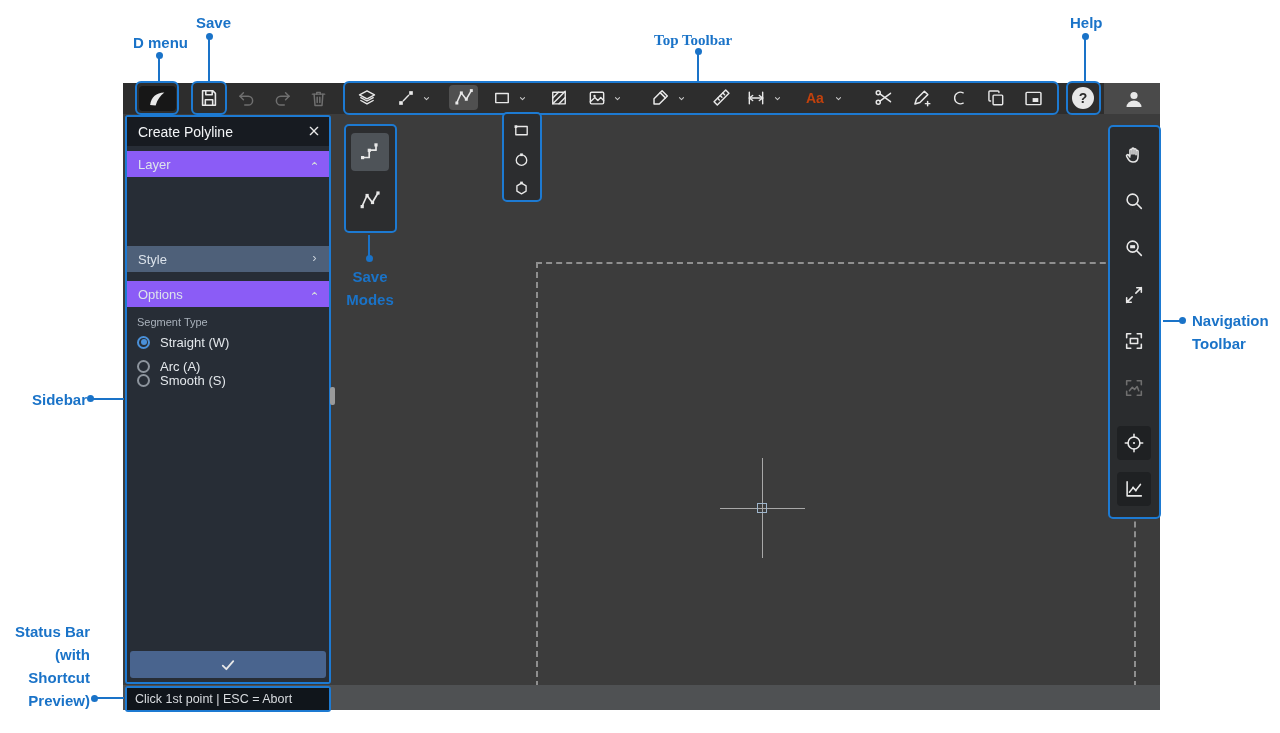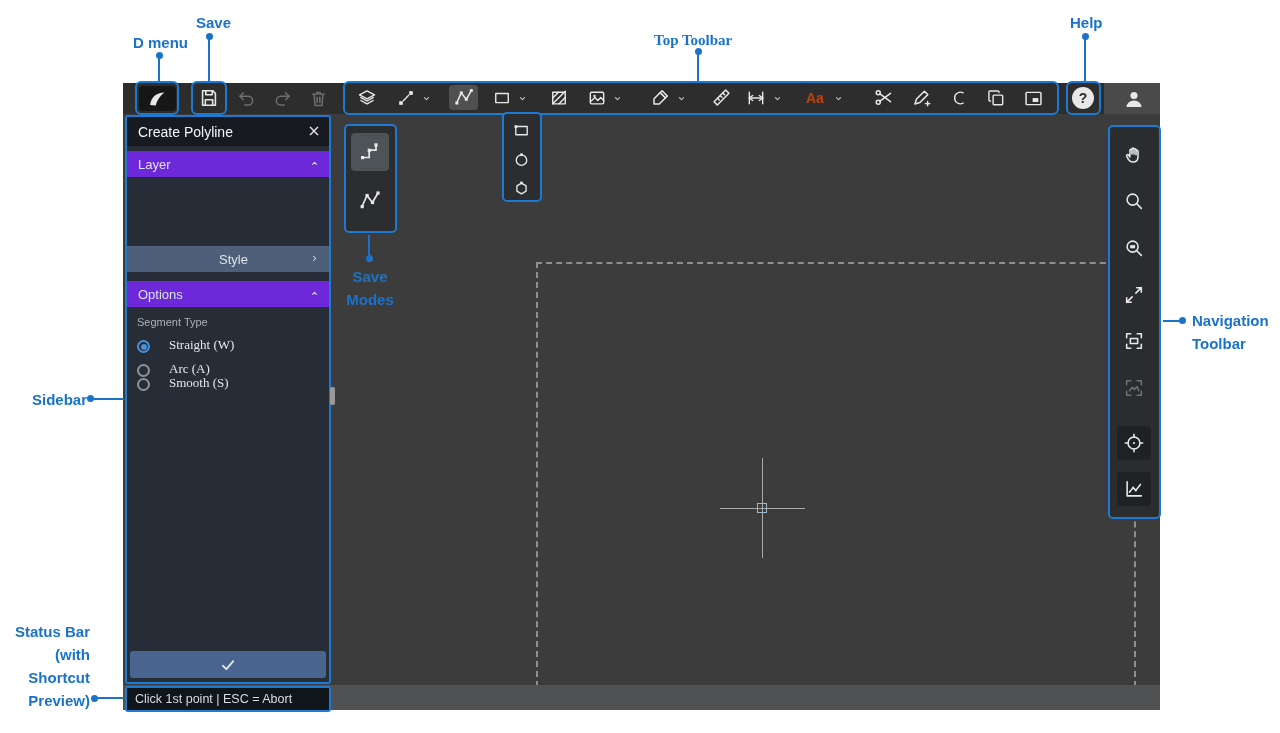--- a/index.html
+++ b/index.html
@@ -26,29 +26,29 @@
   #helpbtn{position:absolute;left:1072px;top:87px;width:22px;height:22px;background:#e8e8e8;border-radius:50%;color:#2b2b2b;font-size:14px;font-weight:700;text-align:center;line-height:22px;}
   
   #dashrect{position:absolute;left:413px;top:148px;width:600px;height:425px;border:2px dashed #8f8f8f;box-sizing:border-box;}
   .xline{position:absolute;background:#a8a8a8;}
   #xsquare{position:absolute;left:634px;top:389px;width:10px;height:10px;border:1px solid #9fb6cc;box-sizing:border-box;}
   
   #sidebar{position:absolute;left:127px;top:117px;width:202px;height:565px;background:#272d36;}
   .sb-header{position:absolute;left:0;top:0;width:202px;height:29px;background:#171b21;display:flex;align-items:center;}
   .sb-title{padding-left:11px;font-size:14px;font-weight:400;color:#f3f5f7;}
   .sb-close{position:absolute;right:7px;top:6px;width:16px;height:16px;color:#e8e8e8;}
-  .sb-sec{position:absolute;left:0;width:202px;height:26px;background:#6d28d9;display:flex;align-items:center;}
+  .sb-sec{position:absolute;left:0;width:202px;height:26px;background:#8b5cf6;display:flex;align-items:center;}
   .sb-sec.style{background:#4e6079;}
   .sb-sec-label{padding-left:11px;font-size:13px;color:#dce3eb;}
   .sb-sec .chev{right:9px;top:7px;color:#cfd6de;}
   .sb-select{position:absolute;left:9px;top:72px;width:173px;height:28px;background:#20262e;border:1px solid #454d58;border-radius:3px;box-sizing:border-box;display:flex;align-items:center;}
   .sb-select-val{padding-left:9px;font-size:13px;color:#d6dadf;}
   .sb-select .chev{right:7px;top:8px;}
   .sb-minor{position:absolute;left:10px;top:199px;font-size:11px;color:#a9b1bb;}
-  .radio-row{position:absolute;left:10px;height:22px;display:flex;align-items:flex-end;gap:19px;font-family:Liberation Serif, serif;}
+  .radio-row{position:absolute;left:10px;height:22px;display:flex;align-items:center;gap:10px;}
   .radio{width:13px;height:13px;border-radius:50%;border:2px solid #8d949d;box-sizing:border-box;position:relative;flex:0 0 auto;}
   .radio.sel{border-color:#4a90d9;}
   .radio.sel::after{content:"";position:absolute;left:1.5px;top:1.5px;width:6px;height:6px;border-radius:50%;background:#4a90d9;}
   .radio-label{font-size:13px;color:#e4e8ec;}
   .sb-confirm{position:absolute;left:3px;top:534px;width:196px;height:27px;background:#49648e;border-radius:3px;display:flex;align-items:center;justify-content:center;color:#d9e2ec;}
   #statusbar{position:absolute;left:127px;top:688px;width:202px;height:22px;background:#10151b;color:#d8dbdf;font-size:12.5px;line-height:22px;padding-left:8px;box-sizing:border-box;white-space:nowrap;}
   #sbhandle{position:absolute;left:330px;top:387px;width:5px;height:18px;background:#9a9a9a;border-radius:2px;}
   
   .tm-btn{position:absolute;width:38px;height:38px;border-radius:4px;}
   .tm-btn.active{background:#4e5358;}
@@ -459,21 +459,21 @@
         </span>
     </div>
     <div class="sb-sec" style="top:34px;">
       <span class="sb-sec-label">Layer</span>
       <span class="chev">
           <svg class="ic">
             <use href="#i-chev-u"></use>
           </svg>
         </span>
     </div>
-    <div class="sb-sec style" style="top:129px;justify-content:center;">
+    <div class="sb-sec style" style="top:129px;">
       <span class="sb-sec-label">Style</span>
       <span class="chev">
           <svg class="ic">
             <use href="#i-chev-r"></use>
           </svg>
         </span>
     </div>
     <div class="sb-sec" style="top:164px;">
       <span class="sb-sec-label">Options</span>
       <span class="chev">

